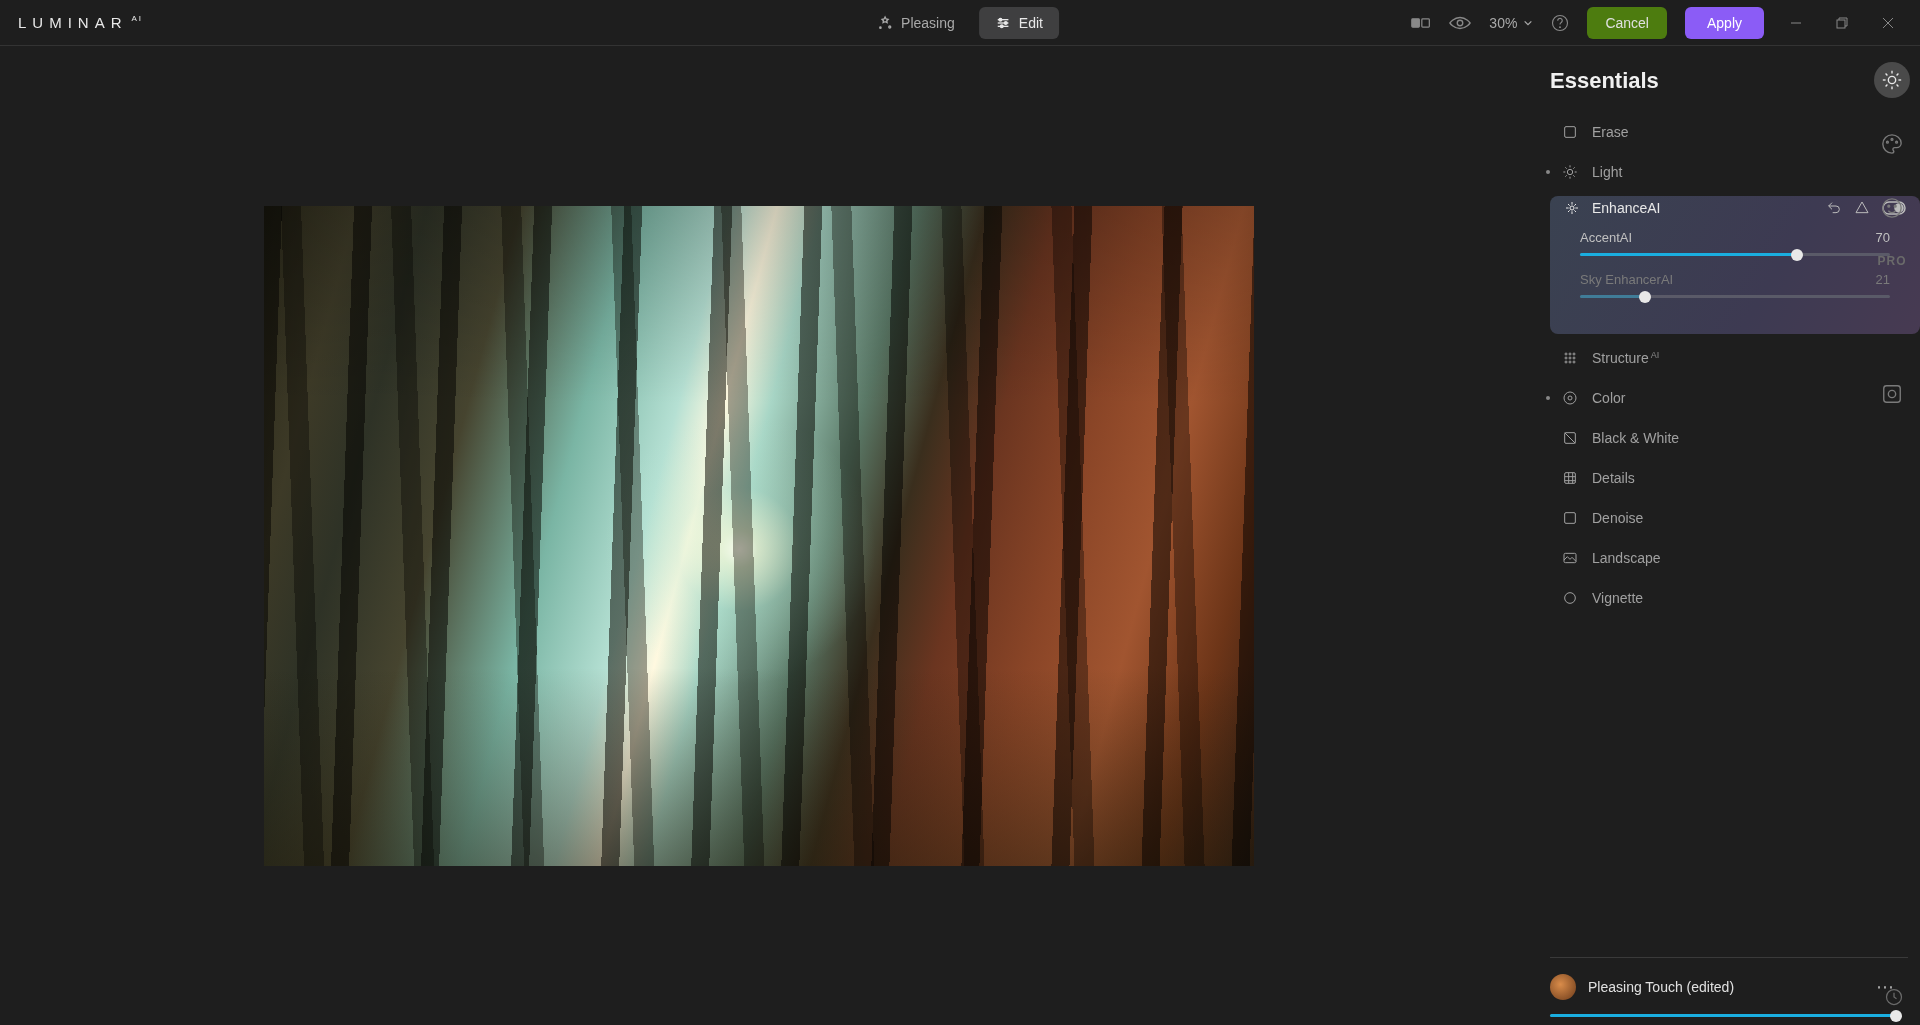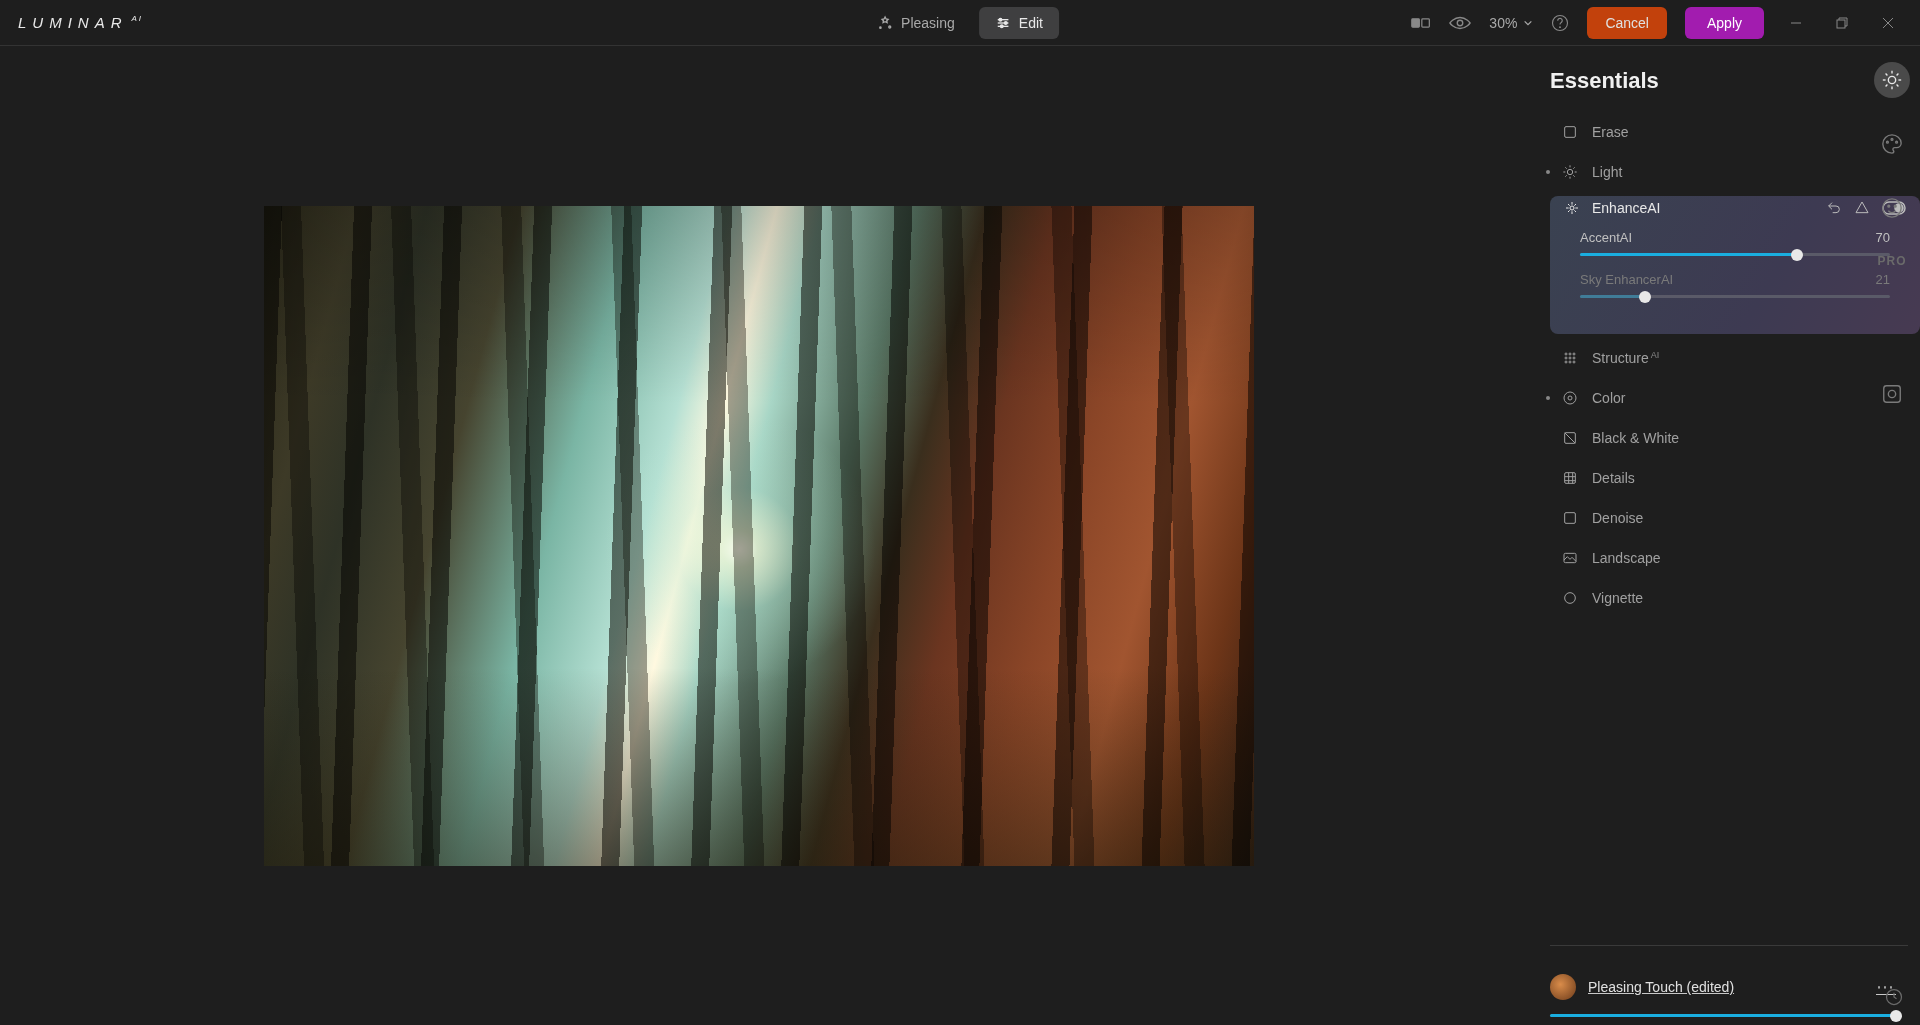--- a/index.html
+++ b/index.html
@@ -1,27 +1,27 @@
 <!DOCTYPE html>
 <html><head>
 <meta charset="utf-8">
 <style>
 * { margin: 0; padding: 0; box-sizing: border-box; font-family: -apple-system, BlinkMacSystemFont, 'Segoe UI', sans-serif; }
 body { background: #1e1e1e; color: #c8c8c8; width: 1920px; height: 1025px; overflow: hidden; position: relative; }
 
 
 .topbar { height: 46px; display: flex; align-items: center; padding: 0 18px; border-bottom: 1px solid #333; }
-.logo { letter-spacing: 6px; font-size: 15px; color: #e8e8e8; font-weight: 300; position: relative; font-style: italic; }
+.logo { letter-spacing: 6px; font-size: 15px; color: #e8e8e8; font-weight: 300; position: relative; }
 .logo-ai { font-size: 8px; letter-spacing: 2px; position: relative; top: -7px; margin-left: 4px; }
 .top-center { position: absolute; left: 50%; transform: translateX(-50%); display: flex; gap: 8px; }
 .tab-btn { display: flex; align-items: center; gap: 8px; padding: 8px 16px; border-radius: 6px; cursor: pointer; color: #a9a9a9; font-size: 14px; }
 .tab-btn.active { background: #3f3f40; color: #e8e8e8; }
 .top-right { margin-left: auto; display: flex; align-items: center; gap: 18px; }
-.btn-cancel { background: #c2410c; color: #e0e0e0; border: none; padding: 8px 18px; border-radius: 6px; font-size: 14px; cursor: pointer; }
-.btn-apply { background: #a21caf; color: #fff; border: none; padding: 8px 22px; border-radius: 6px; font-size: 14px; cursor: pointer; }
+.btn-cancel { background: #4d7c0f; color: #e0e0e0; border: none; padding: 8px 18px; border-radius: 6px; font-size: 14px; cursor: pointer; }
+.btn-apply { background: #8b5cf6; color: #fff; border: none; padding: 8px 22px; border-radius: 6px; font-size: 14px; cursor: pointer; }
 .icon-btn { color: #888; cursor: pointer; display: flex; align-items: center; }
 .zoom-group { display: flex; align-items: center; gap: 6px; color: #a9a9a9; font-size: 14px; cursor: pointer; }
 .win-ctrl { color: #888; cursor: pointer; padding: 4px 8px; font-size: 14px; }
 
 
 .main { display: flex; height: calc(100% - 46px); gap: 32px; }
 .canvas-area { flex: 1; display: flex; align-items: center; justify-content: center; padding: 50px 40px; }
 .photo { width: 990px; height: 660px; position: relative; overflow: hidden; background: linear-gradient(105deg, #2a2819 0%, #3d3a27 8%, #2e3226 14%, #46442f 22%, #7ab5a4 32%, #b5e0d3 40%, #fff9e0 44%, #a8d6c6 48%, #5a7866 56%, #3a2e1d 62%, #6b3520 68%, #8a4527 76%, #a15530 84%, #6d3518 92%, #2e1c12 100%); }
 .photo::before { content:''; position:absolute; inset:0; background:
   radial-gradient(circle at 48% 52%, rgba(255,255,240,0.95) 0%, rgba(255,255,220,0.6) 3%, rgba(180,230,210,0.3) 10%, transparent 22%),
@@ -56,21 +56,21 @@
 .slider-thumb { position: absolute; top: 50%; width: 12px; height: 12px; border-radius: 50%; background: #e8e8e8; transform: translate(-50%, -50%); cursor: pointer; }
 
 
 .icon-rail { position: absolute; right: 0; top: 46px; width: 56px; display: flex; flex-direction: column; align-items: center; gap: 28px; padding-top: 16px; }
 .rail-icon { width: 36px; height: 36px; border-radius: 50%; display: flex; align-items: center; justify-content: center; color: #7a7a7a; cursor: pointer; }
 .rail-icon.active { background: #4a4a4a; color: #e8e8e8; }
 .rail-pro { font-size: 12px; font-weight: 600; letter-spacing: 1px; color: #6a6a6a; cursor: pointer; }
 .rail-sep { height: 52px; }
 
 
-.preset-bar { border-top: 1px solid #3a3a3a; margin: 12px 12px 0 0; padding: 28px 12px 8px 0; text-decoration: underline; }
+.preset-bar { border-top: 1px solid #3a3a3a; margin: 12px 12px 0 0; padding: 16px 12px 8px 0; }
 .preset-row { display: flex; align-items: center; gap: 12px; }
 .preset-thumb { width: 26px; height: 26px; border-radius: 50%; background: radial-gradient(circle at 40% 40%, #d98c4a, #6b3a1a); }
 .preset-label { color: #e0e0e0; font-size: 14px; flex: 1; }
 .preset-dots { color: #aaa; cursor: pointer; font-size: 18px; letter-spacing: 2px; }
 .preset-slider { margin-top: 14px; height: 3px; background: #3a3a3a; position: relative; border-radius: 2px; }
 .preset-slider .fill { position: absolute; left: 0; top: 0; height: 100%; background: #1aaee0; width: 100%; border-radius: 2px; }
 .preset-slider .thumb { position: absolute; right: 0; top: 50%; width: 12px; height: 12px; border-radius: 50%; background: #e8e8e8; transform: translate(50%, -50%); }
 
 
 .history-icon { position: absolute; right: 16px; bottom: 18px; color: #6a6a6a; cursor: pointer; }

